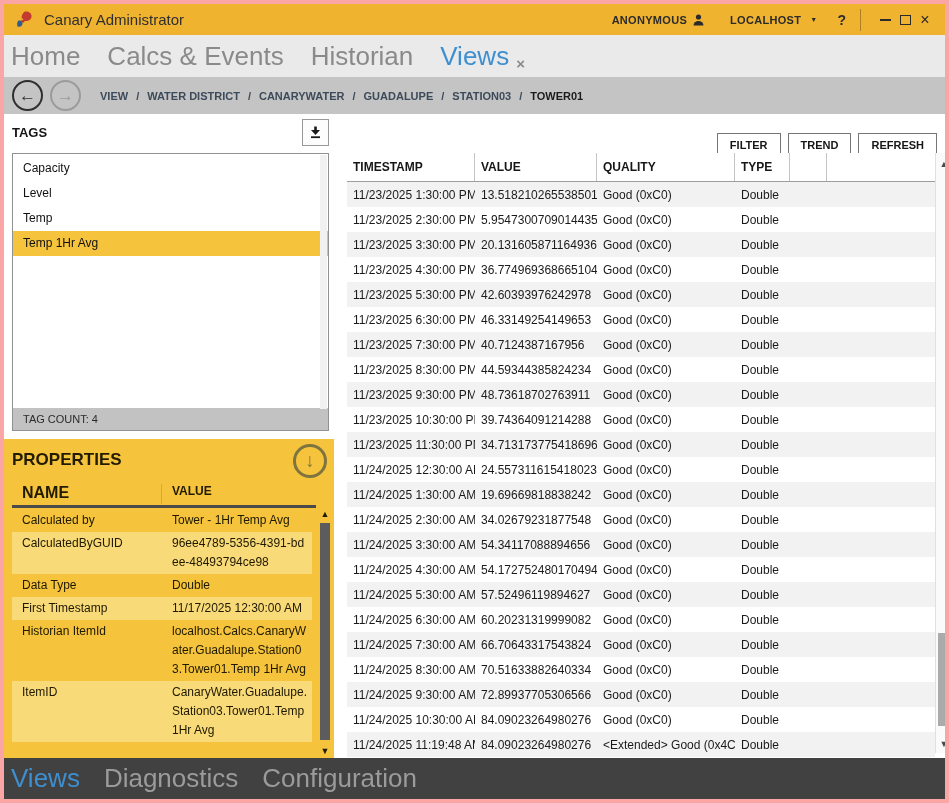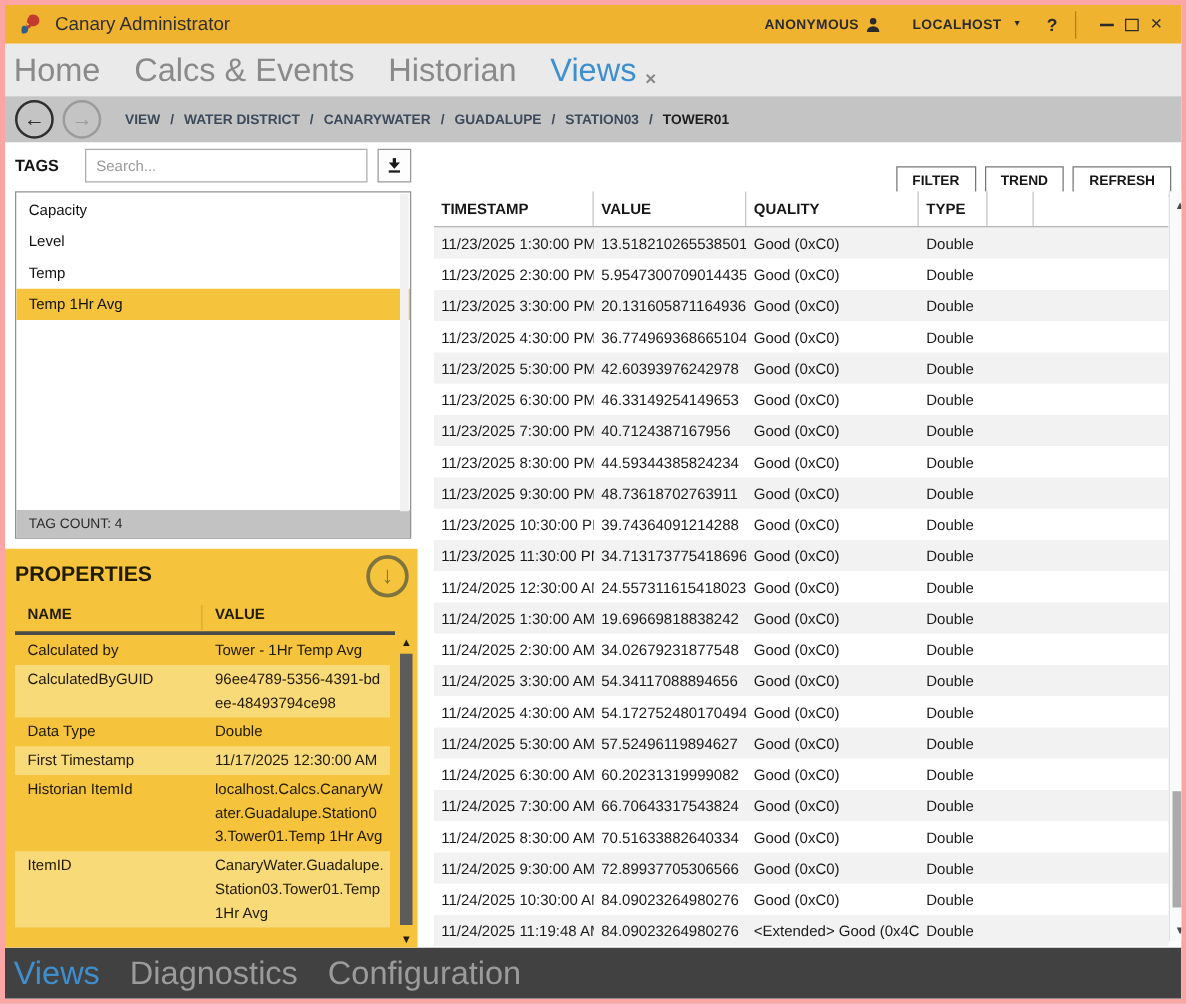--- a/index.html
+++ b/index.html
@@ -63,21 +63,21 @@
   .tag-item[data-selected="true"]{ background:#F5C33C; }
   .tag-count{ height:22px; line-height:22px; background:#C2C2C2; padding-left:10px; font-size:11px; color:#2b2b2b; }
 
   
   .props{ position:absolute; left:0; top:325px; width:330px; bottom:0; background:#F5C33C; overflow:hidden; }
   .props-title{ position:absolute; left:8px; top:11px; font-size:17px; font-weight:bold; color:#211b00; }
   .props-collapse{ position:absolute; right:7px; top:5px; width:34px; height:34px; border-radius:50%;
                    border:3px solid #7d7440; color:#7d7440; display:flex; align-items:center; justify-content:center;
                    font-size:19px; font-weight:bold; }
   .props-cols{ position:absolute; left:8px; top:45px; width:304px; height:20px; display:flex; }
-  .props-col-name{ width:150px; padding-left:10px; font-size:12px; font-weight:bold; color:#211b00; border-right:1px solid #d9a92c; }
+  .props-col-name{ width:150px; padding-left:10px; font-size:16px; font-weight:bold; color:#211b00; border-right:1px solid #d9a92c; }
   .props-col-value{ padding-left:10px; font-size:12px; font-weight:bold; color:#211b00; }
   .props-underline{ position:absolute; left:8px; top:66px; width:304px; height:3px; background:#4a4a4a; }
   .props-rows{ position:absolute; left:8px; top:70px; width:300px; bottom:0; overflow:hidden; }
   .prop-row{ display:flex; font-size:12px; color:#1f1900; line-height:19px; padding:2px 0; }
   .prop-row:nth-child(even){ background:#F9DA79; }
   .prop-name{ width:150px; padding-left:10px; flex:0 0 auto; }
   .prop-value{ flex:1; padding-left:10px; padding-right:4px; word-break:break-all; }
   .props-scroll{ position:absolute; right:2px; top:70px; bottom:2px; width:14px; }
   .props-scroll .arrow{ position:absolute; left:0; width:14px; text-align:center; font-size:9px; color:#211b00; }
   .props-scroll .up{ top:0; } .props-scroll .down{ bottom:0; }
@@ -203,21 +203,20 @@
         <span class="crumb-wrap">
         <span class="crumb">TOWER01</span>
 
       </span>
       </div>
   </div>
 
   <div class="main">
 
     <span class="tags-title">TAGS</span>
-    <input class="search-input" type="text" placeholder="Search..." style="">
     <button class="import-btn">
       <svg width="13" height="13" viewBox="0 0 13 13">
         <rect x="5.2" y="0.5" width="2.6" height="4" fill="#1a1a1a"></rect>
         <polygon points="2,4 11,4 6.5,9" fill="#1a1a1a"></polygon>
         <rect x="2" y="10.3" width="9" height="1.8" fill="#1a1a1a"></rect>
       </svg>
     </button>
 
     <div class="tag-listbox">
       <div class="tag-list">

